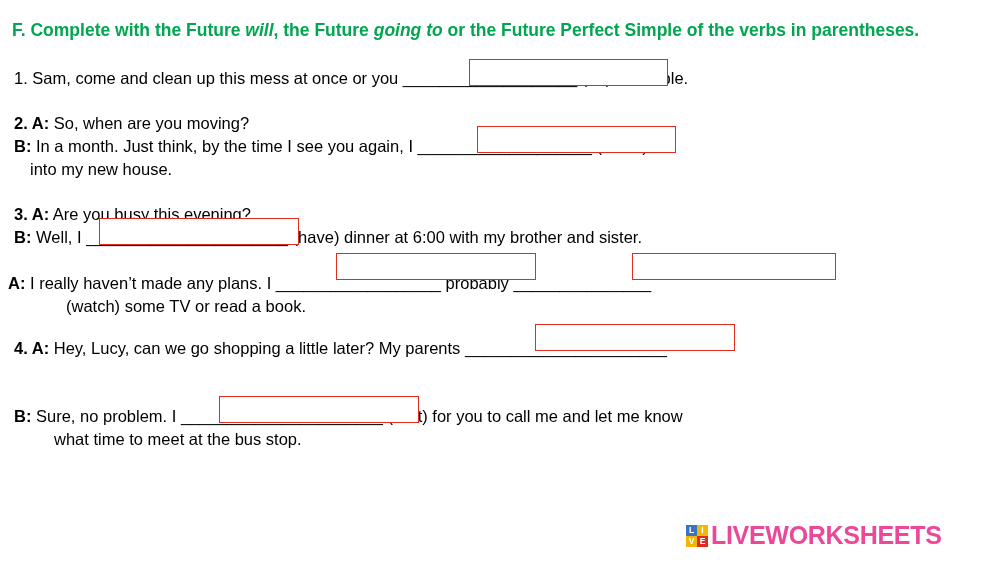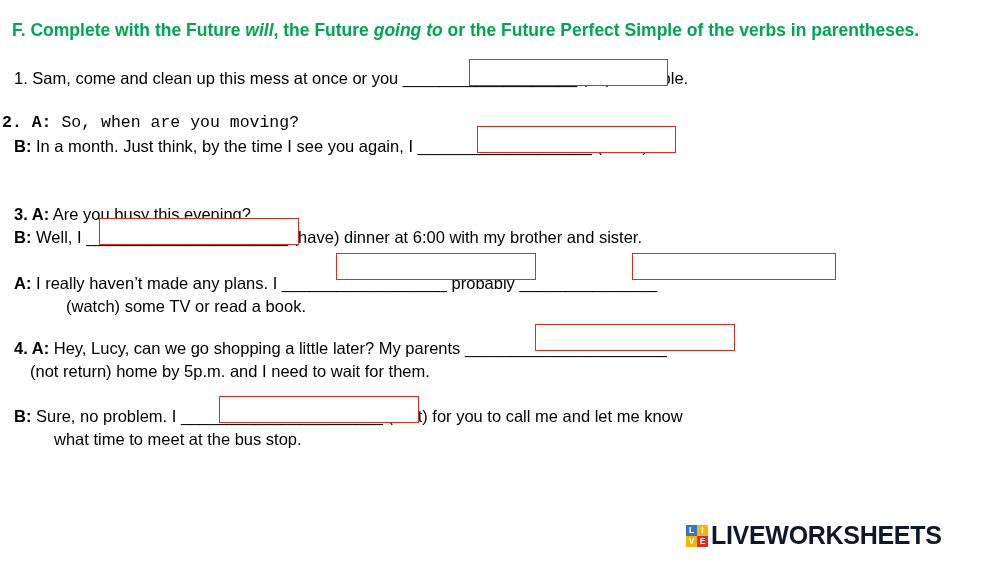--- a/index.html
+++ b/index.html
@@ -74,76 +74,76 @@
     font-weight: bold;
     font-family: "Liberation Sans", sans-serif;
   }
   .sq-l { background: #3a73c4; }
   .sq-i { background: #f2b705; }
   .sq-v { background: #f2b705; }
   .sq-e { background: #e02b20; }
   .logo-text {
     font-size: 25px;
     font-weight: bold;
-    color: #0f172a;
+    color: #ec4899;
     letter-spacing: -0.3px;
     font-family: "Liberation Sans", sans-serif;
   }
 </style>
 </head>
 <body>
 
 <div class="page">
 
   <div class="title">
     <span>F. Complete with the Future </span><span class="it">will</span><span>, the Future </span><span class="it">going to</span><span> or the Future Perfect Simple of the verbs in parentheses.</span>
   </div>
 
   <div class="line" style="left:14px; top:67px;">
     <span>1.   Sam, come and clean up this mess at once or you ___________________ (be) in trouble.</span>
   </div>
   <div class="inputbox" style="left:469px; top:59px; width:199px; height:27px;"></div>
 
-  <div class="line" style="left:2px; top:112px;font-family:Liberation Mono, monospace;">
+  <div class="line" style="left:14px; top:112px;">
     <b>2. A:</b>
     <span>So, when are you moving?</span>
   </div>
   <div class="line" style="left:14px; top:135px;">
     <b>B:</b>
     <span>In a month. Just think, by the time I see you again, I ___________________ (move)</span>
   </div>
   <div class="inputbox" style="left:477px; top:126px; width:199px; height:27px;"></div>
+  <div class="line" style="left:30px; top:158px;">
+    <span>into my new house.</span>
+  </div>
 
   <div class="line" style="left:14px; top:203px;">
     <b>3. A:</b>
     <span>Are you busy this evening?</span>
   </div>
   <div class="line" style="left:14px; top:226px;">
     <b>B:</b>
     <span>Well, I ______________________ (have) dinner at 6:00 with my brother and sister.</span>
   </div>
   <div class="inputbox" style="left:99px; top:218px; width:200px; height:27px;"></div>
-  <div class="line" style="left:14px; top:272px;text-align:right;">
+  <div class="line" style="left:8px; top:272px;text-align:right;">
     <b>A:</b>
     <span>I really haven’t made any plans. I __________________ probably _______________</span>
   </div>
   <div class="inputbox" style="left:336px; top:253px; width:200px; height:27px;"></div>
   <div class="inputbox" style="left:632px; top:253px; width:204px; height:27px;"></div>
   <div class="line" style="left:30px; top:295px;margin-left:36px;">
     <span>(watch) some TV or read a book.</span>
   </div>
 
   <div class="line" style="left:14px; top:337px;">
     <b>4. A:</b>
     <span>Hey, Lucy, can we go shopping a little later? My parents ______________________</span>
   </div>
   <div class="inputbox" style="left:535px; top:324px; width:200px; height:27px;"></div>
-  <div class="line" style="left:30px; top:360px;">
-    <span>(not return) home by 5p.m. and I need to wait for them.</span>
-  </div>
   <div class="line" style="left:14px; top:405px;">
     <b>B:</b>
     <span>Sure, no problem. I ______________________ (wait) for you to call me and let me know</span>
   </div>
   <div class="inputbox" style="left:219px; top:396px; width:200px; height:27px;"></div>
   <div class="line" style="left:30px; top:428px;margin-left:24px;">
     <span>what time to meet at the bus stop.</span>
   </div>
 
   <div class="logo">

